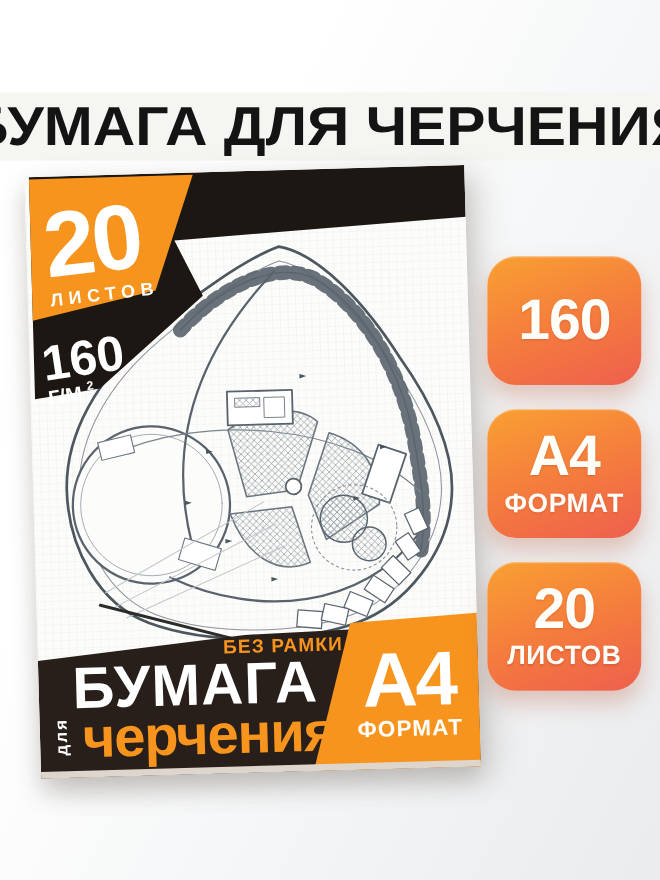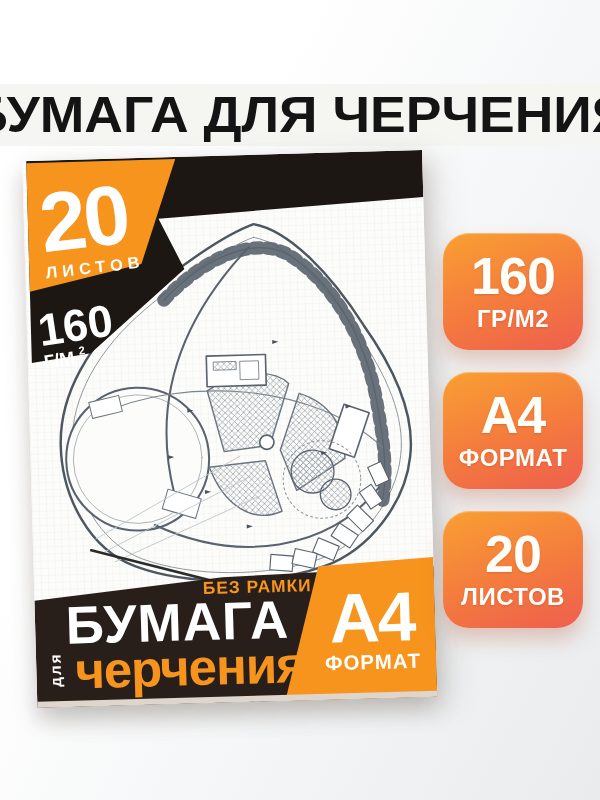--- a/index.html
+++ b/index.html
@@ -142,21 +142,20 @@
   <text x="38" y="518" font-size="50" font-weight="bold" fill="#f7941e" letter-spacing="-1">черчения</text>
   <text x="330" y="480" text-anchor="middle" font-size="68" font-weight="bold" fill="#ffffff" letter-spacing="-2">А4</text>
   <text x="330" y="507" text-anchor="middle" font-size="20" font-weight="bold" fill="#ffffff" letter-spacing="1">ФОРМАТ</text>
 
   <rect x="0" y="530" width="392" height="6" fill="#ded6cd"></rect>
 </svg>
 </div>
 
 <div class="badge" id="badge-1">
   <div class="big">160</div>
-  <div class="small">ГР/М2</div>
 </div>
 <div class="badge" id="badge-2">
   <div class="big">А4</div>
   <div class="small">ФОРМАТ</div>
 </div>
 <div class="badge" id="badge-3">
   <div class="big">20</div>
   <div class="small">ЛИСТОВ</div>
 </div>
 

